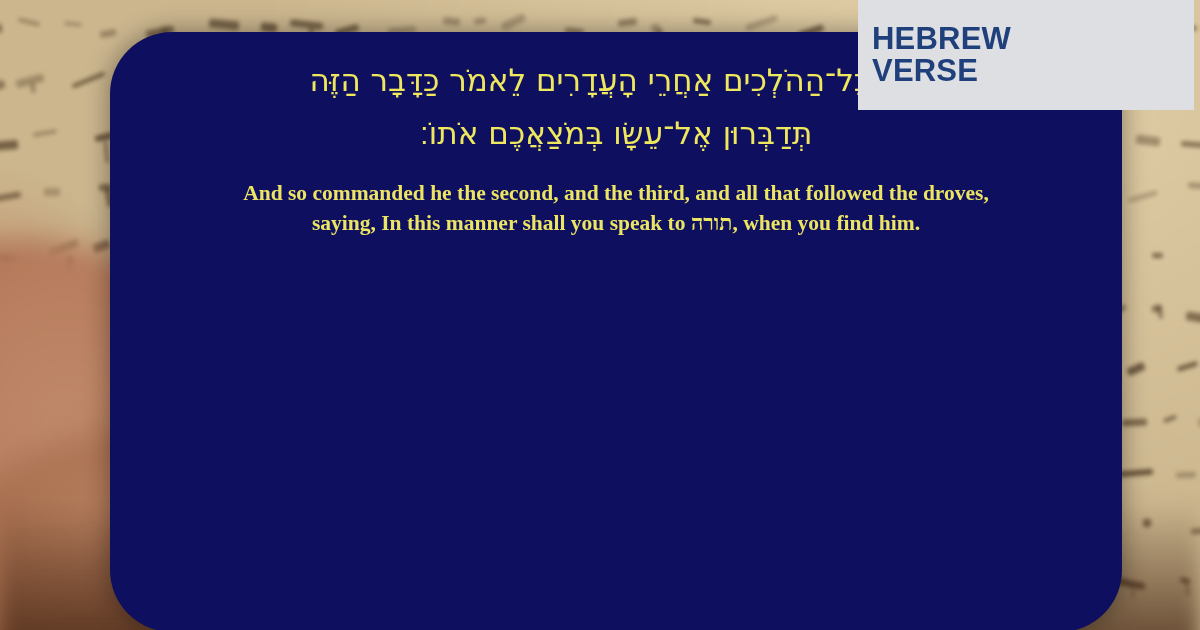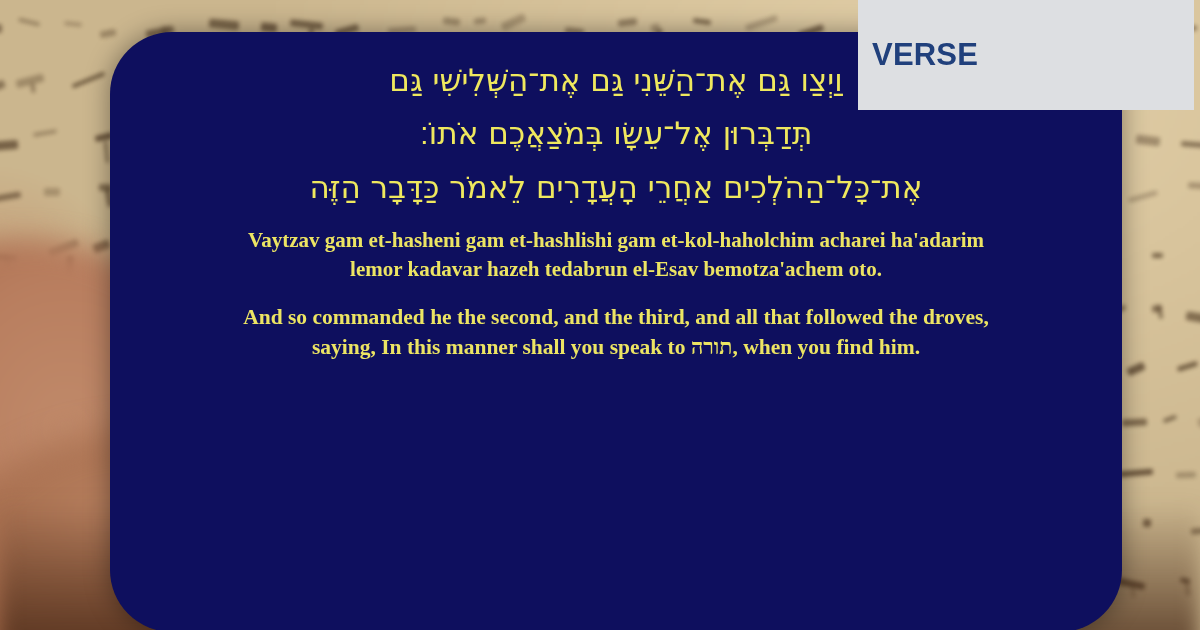--- a/index.html
+++ b/index.html
@@ -521,31 +521,30 @@
     </div>
   <div class="bg-hand"></div>
   <div class="bg-hand2"></div>
   <div class="bg-dark-bottom"></div>
 
   <div class="card">
     <div class="card-inner">
 
 
       <div class="hebrew-block">
-        <span class="hebrew-line">וַיְצַו גַּם אֶת־הַשֵּׁנִי גַּם אֶת־הַשְּׁלִישִׁי גַּם</span>
+        <span class="hebrew-line">אֶת־כָּל־הַהֹלְכִים אַחֲרֵי הָעֲדָרִים לֵאמֹר כַּדָּבָר הַזֶּה</span>
         <span class="hebrew-line">תְּדַבְּרוּן אֶל־עֵשָׂו בְּמֹצַאֲכֶם אֹתוֹ׃</span>
-        <span class="hebrew-line">אֶת־כָּל־הַהֹלְכִים אַחֲרֵי הָעֲדָרִים לֵאמֹר כַּדָּבָר הַזֶּה</span>
       </div>
 
-      <div class="translit-block">Vaytzav gam et-hasheni gam et-hashlishi gam et-kol-haholchim acharei ha'adarim lemor kadavar hazeh tedabrun el-Esav bemotza'achem oto.</div>
 
       <div class="english-block">And so commanded he the second, and the third, and all that followed the droves, saying, In this manner shall you speak to תורה, when you find him.</div>
 
     </div>
   </div>
 
   <div class="logo">
     <div class="logo-text">
+      <span class="logo-l1">HEBREW</span>
       <span class="logo-l2">VERSE</span>
     </div>
   </div>
 
 </div>
 
 </body></html>

